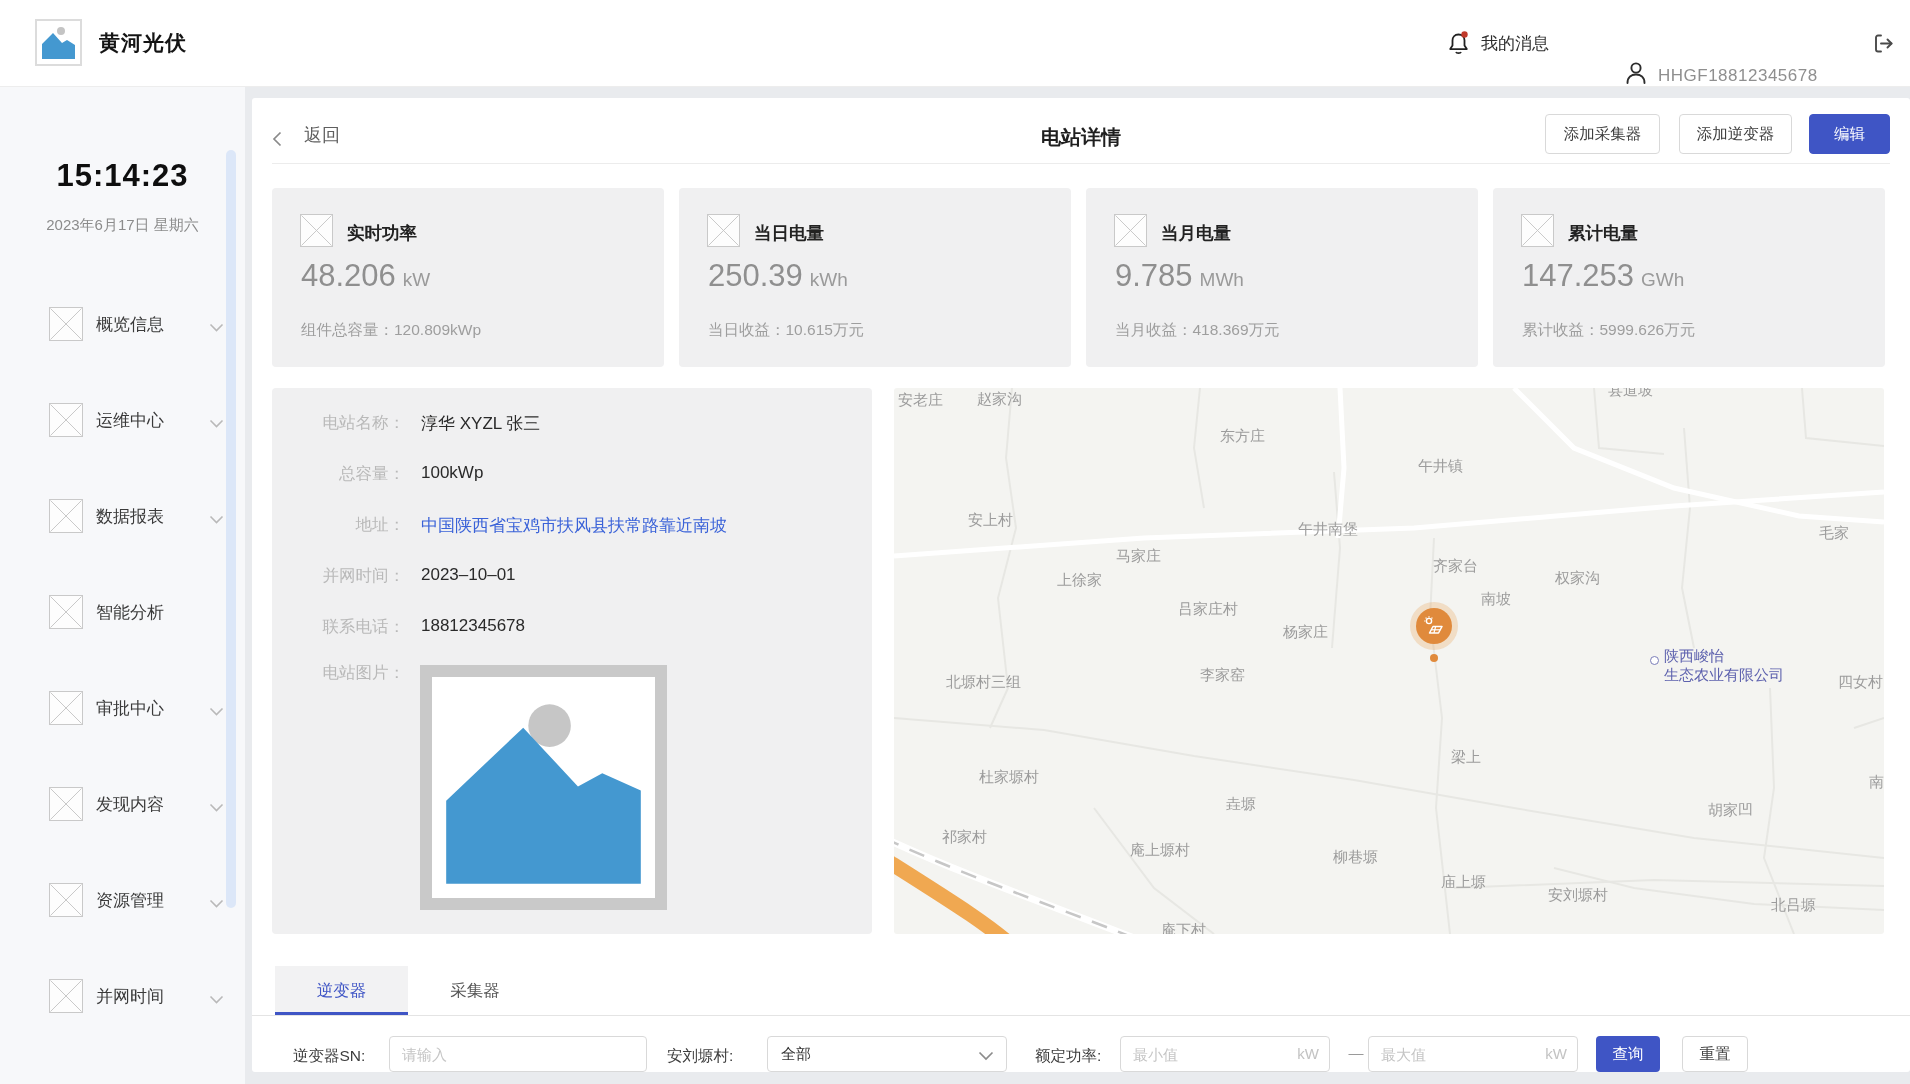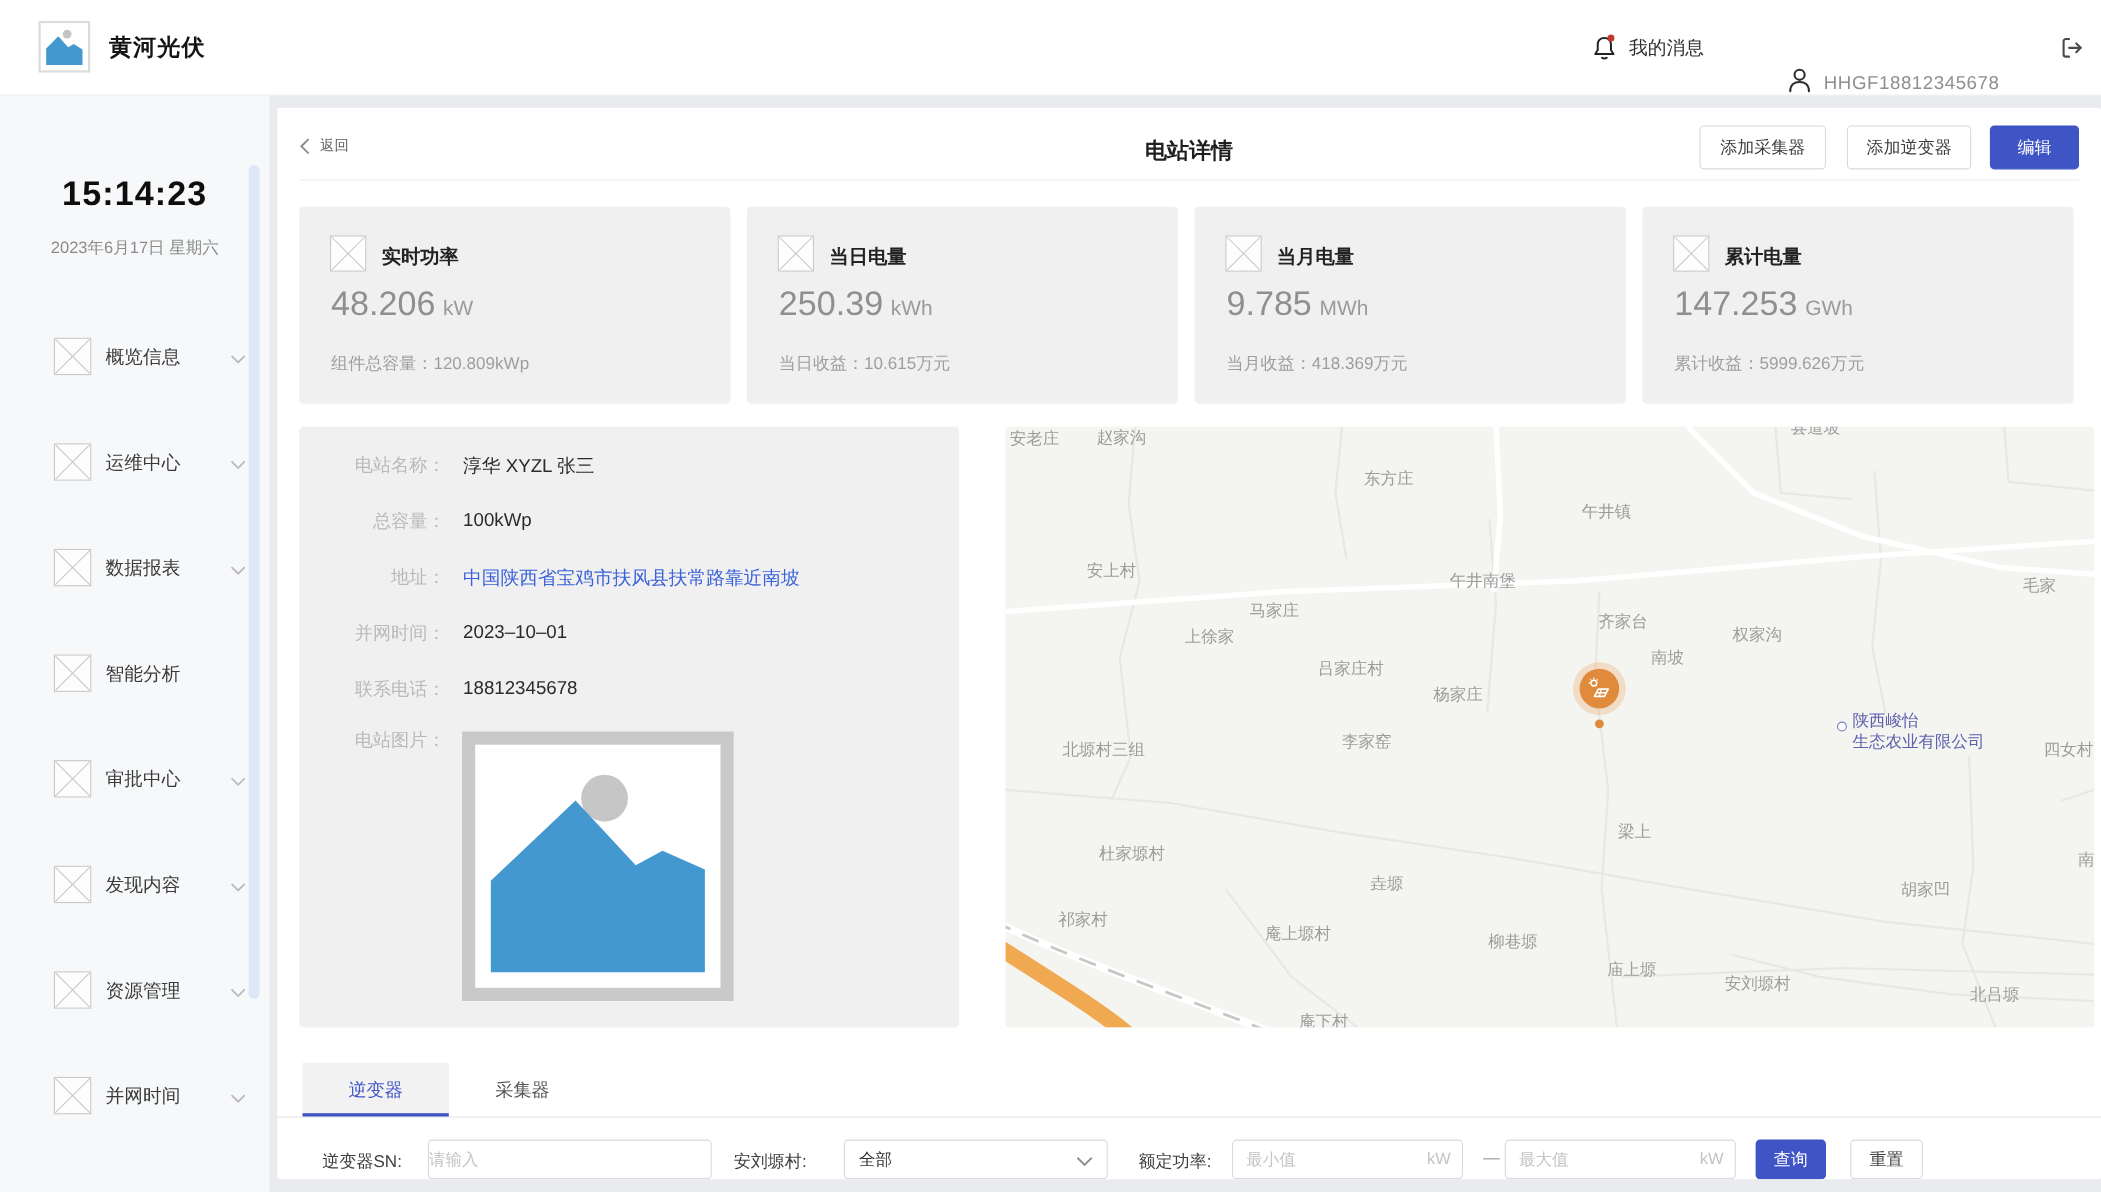--- a/index.html
+++ b/index.html
@@ -26,22 +26,22 @@
   .imgbox{background:#fdfdfd;border:1px solid #c9c9c9;box-sizing:border-box;display:block;}
   .menu-ico{position:absolute;left:49px;top:5px;width:34px;height:34px;}
   .menu-label{position:absolute;left:96px;top:11px;font-size:17px;color:#3a3a3a;}
   .menu-chev{position:absolute;left:209px;top:17px;}
   .side-scroll{position:absolute;left:226px;top:64px;width:10px;height:758px;
                background:#dce7f8;border-radius:5px;cursor:pointer;}
   
   .content{position:absolute;left:245px;top:86px;right:0;bottom:0;background:#e9ebee;}
   .panel{position:absolute;left:7px;top:12px;right:0;bottom:12px;background:#fff;
          border-radius:3px;overflow:hidden;}
-  .back{position:absolute;left:20px;top:25px;display:flex;align-items:flex-end;gap:9px;
-        font-size:13px;color:#5f5f5f;cursor:pointer;}
+  .back{position:absolute;left:20px;top:25px;display:flex;align-items:flex-end;gap:22px;
+        font-size:18px;color:#5f5f5f;cursor:pointer;}
   .page-title{position:absolute;left:0;right:0;top:26px;text-align:center;font-size:20px;
               font-weight:700;color:#1f1f1f;}
   .tb{position:absolute;top:16px;height:40px;border:1px solid #d9d9d9;border-radius:4px;
       background:#fff;font-size:15.5px;color:#3d3d3d;cursor:pointer;
       font-family:inherit;}
   .tb-primary{background:var(--accent);color:#fff;border:1px solid var(--accent);font-weight:500;}
   .divider{position:absolute;left:20px;right:20px;top:65px;border-top:1px solid #ececec;}
   
   .card{position:absolute;top:90px;width:392px;height:179px;background:#f0f0f1;border-radius:4px;}
   .card-ico{position:absolute;left:28px;top:26px;width:33px;height:33px;}
@@ -52,39 +52,39 @@
   
   .station{position:absolute;left:20px;top:290px;width:600px;height:546px;background:#f0f0f1;border-radius:4px;}
   .srow{position:absolute;left:0;width:600px;height:24px;}
   .srow-label{position:absolute;left:0;width:133px;text-align:right;font-size:16.5px;color:#b9b9b9;}
   .srow-value{position:absolute;left:149px;font-size:17px;color:#2a2a2a;}
   .srow-link{color:var(--link);cursor:pointer;}
   .photo{position:absolute;left:148px;top:277px;width:247px;height:245px;background:#c9c9c9;cursor:pointer;}
   .photo-inner{position:absolute;left:12px;top:12px;right:12px;bottom:12px;background:#fff;}
   
   .map{position:absolute;left:642px;top:290px;width:990px;height:546px;background:#f4f4f1;
-       border-radius:3px;overflow:hidden;cursor:grab;margin-left:20px;}
+       border-radius:3px;overflow:hidden;cursor:grab;}
   .map-label{position:absolute;font-size:15px;color:#9c9c9c;white-space:nowrap;line-height:16px;}
   .map-poi{position:absolute;left:770px;top:258px;font-size:15px;color:#5d61ae;line-height:19px;font-weight:500;}
   .poi-dot{position:absolute;left:756px;top:268px;width:7px;height:7px;border:1.5px solid #7a7db8;
            border-radius:50%;background:#fff;}
   .marker{position:absolute;left:522px;top:220px;width:36px;height:36px;border-radius:50%;
           background:var(--marker);box-shadow:0 0 0 6px rgba(232,151,67,.25);cursor:pointer;
           display:flex;align-items:center;justify-content:center;}
   .marker-dot{position:absolute;left:536px;top:266px;width:8px;height:8px;border-radius:50%;background:var(--marker);}
   
   .tabbar{position:absolute;left:0;right:0;top:868px;height:49px;border-bottom:1px solid #e4e4e4;}
   .tab-active{position:absolute;left:23px;top:0;width:133px;height:49px;background:#f2f2f3;
               color:var(--accent);font-size:16.5px;display:flex;align-items:center;justify-content:center;cursor:pointer;}
   .tab-underline{position:absolute;left:23px;top:46px;width:133px;height:3px;background:var(--accent);}
   .tab-plain{position:absolute;left:156px;top:0;width:134px;height:49px;color:#565656;font-size:16.5px;
              display:flex;align-items:center;justify-content:center;cursor:pointer;}
   .flabel{position:absolute;top:948px;font-size:15.5px;color:#3d3d3d;}
   .finput{position:absolute;top:938px;height:36px;border:1px solid #d9d9d9;border-radius:4px;
-          background:#fff;box-sizing:border-box;font-size:15px;color:#333;padding:0 0;
+          background:#fff;box-sizing:border-box;font-size:15px;color:#333;padding:0 12px;
           font-family:inherit;outline:none;}
   .finput::placeholder{color:#c5c5c5;}
   .fwrap{position:absolute;top:938px;height:36px;}
   .fwrap input{width:100%;height:100%;border:1px solid #d9d9d9;border-radius:4px;box-sizing:border-box;
                font-size:15px;padding:0 38px 0 12px;font-family:inherit;outline:none;color:#333;}
   .fwrap input::placeholder{color:#c5c5c5;}
   .suffix{position:absolute;right:11px;top:9px;font-size:15px;color:#c3c3c3;}
   .fselect{position:absolute;left:515px;top:938px;width:240px;height:36px;border:1px solid #d9d9d9;
            border-radius:4px;background:#fff;box-sizing:border-box;cursor:pointer;}
   .fselect-text{position:absolute;left:13px;top:8px;font-size:15px;color:#333;}

